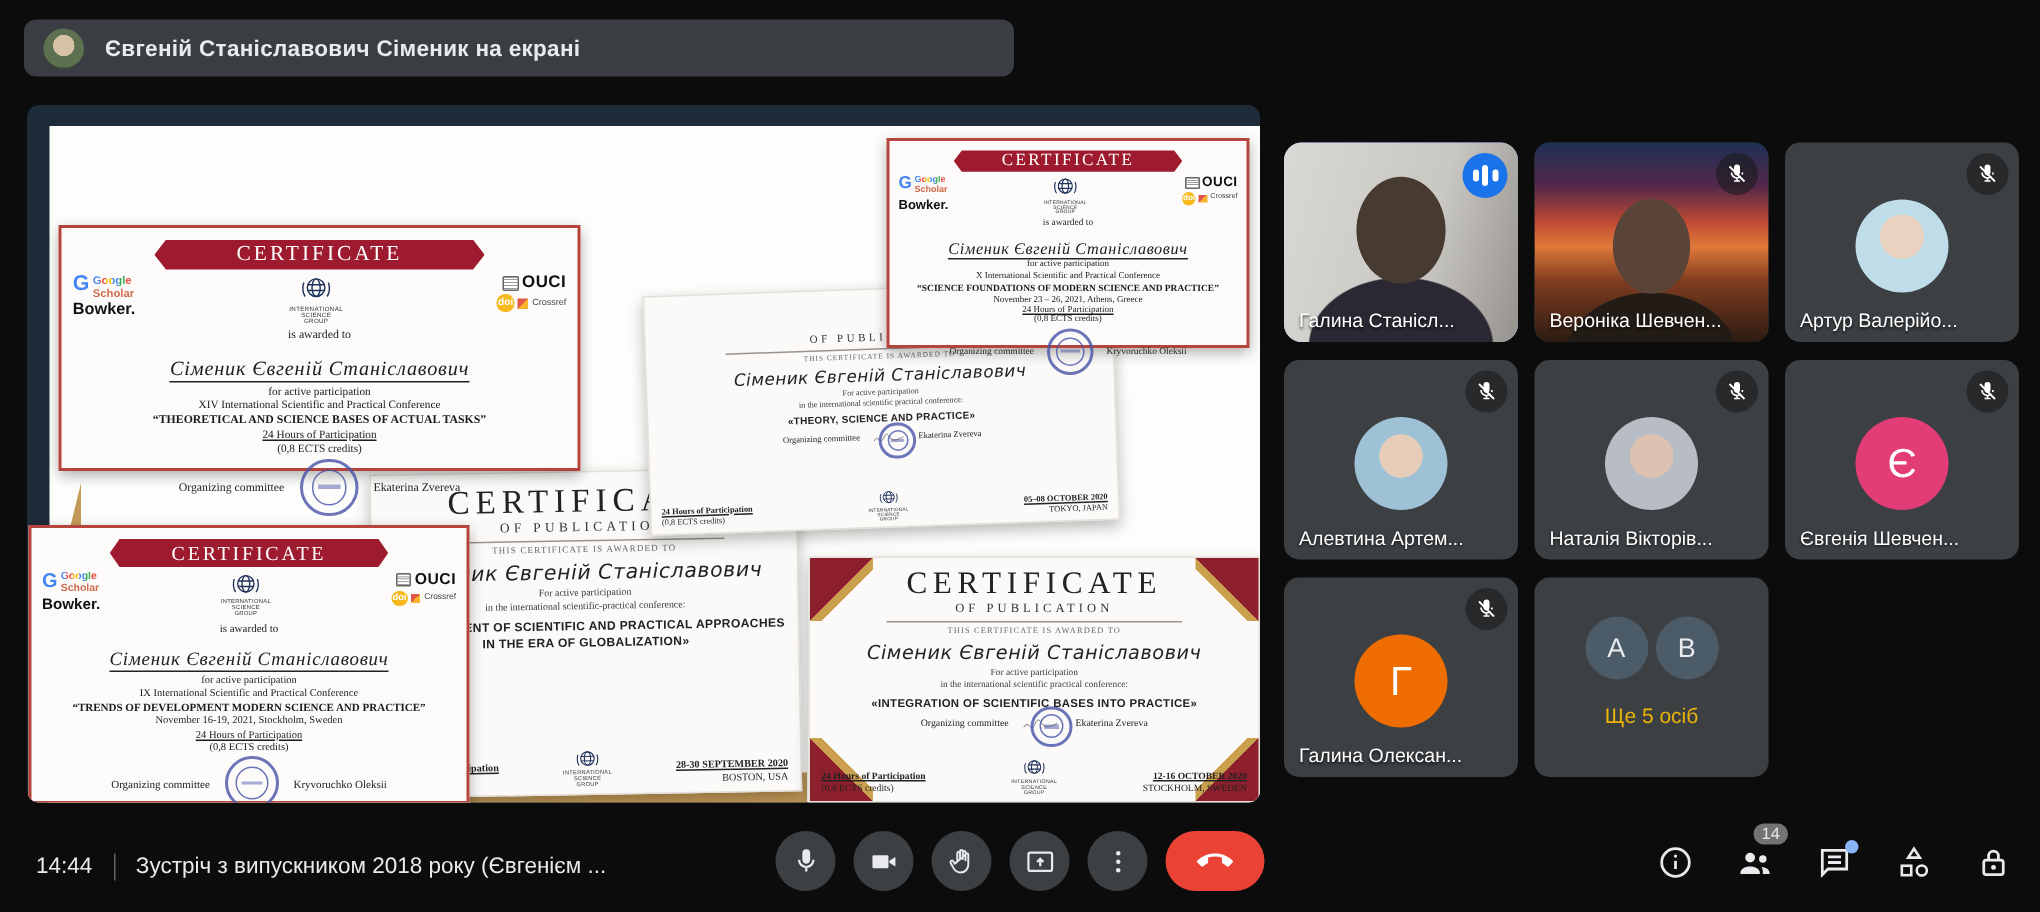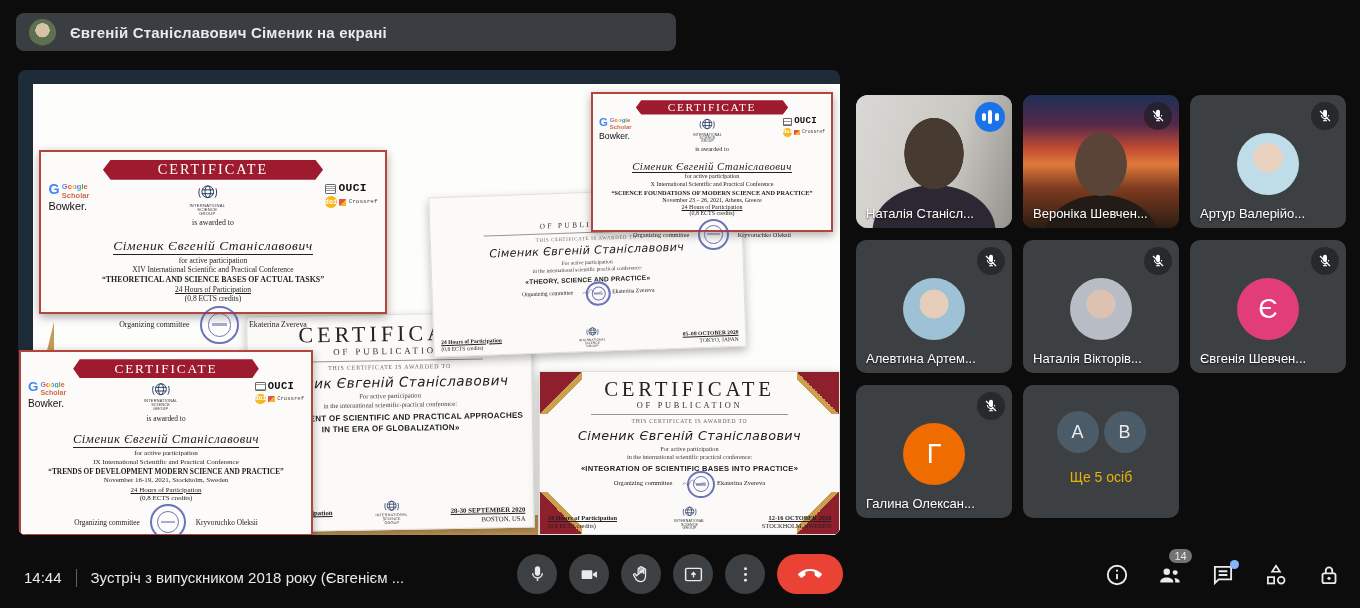--- a/index.html
+++ b/index.html
@@ -31,27 +31,27 @@
     clip-path:polygon(0 50%,3.5% 0,96.5% 0,100% 50%,96.5% 100%,3.5% 100%);}
   .c-logos{display:flex;justify-content:space-between;align-items:flex-start;padding:.3em 1em 0;}
   .gs{display:flex;flex-direction:column;align-items:flex-start;text-align:left;line-height:1.1;
     font-family:"Liberation Sans",sans-serif;}
   .gs-row{display:flex;gap:.3em;align-items:flex-start;}
   .gs-g{font-weight:bold;font-size:1.9em;line-height:.9;color:#4285F4;}
   .gs-word{font-weight:bold;font-size:1em;
     background:linear-gradient(90deg,#4285F4 0 17%,#EA4335 17% 34%,#FBBC05 34% 50%,#4285F4 50% 67%,#34A853 67% 84%,#EA4335 84% 100%);
     -webkit-background-clip:text;background-clip:text;color:transparent;}
   .gs-sch{font-weight:bold;font-size:1em;color:#cf6a4a;}
-  .gs-bow{font-weight:normal;font-size:1.45em;color:#111;margin-top:.15em;}
+  .gs-bow{font-weight:bold;font-size:1.45em;color:#111;margin-top:.15em;}
   .isgbox{display:flex;flex-direction:column;align-items:center;line-height:1;}
   .isgbox svg{width:3.4em;height:2.6em;}
   .isg-cap{font-family:"Liberation Sans",sans-serif;font-size:.55em;letter-spacing:.06em;color:#333;
     width:9em;text-align:center;margin-top:.2em;}
-  .rlogos{display:flex;flex-direction:column;gap:.25em;line-height:1;
-    font-family:Liberation Mono, monospace;}
+  .rlogos{display:flex;flex-direction:column;align-items:flex-end;gap:.25em;line-height:1;
+    font-family:Liberation Sans, sans-serif;}
   .ouci-row{display:flex;align-items:center;gap:.3em;}
   .ouci-ic{width:1.2em;height:1em;border:1px solid #666;border-radius:.15em;
     background:repeating-linear-gradient(#fff 0 .15em,#999 .15em .25em);}
   .ouci-t{font-weight:bold;font-size:1.5em;color:#101010;letter-spacing:.03em;}
   .doicr{display:flex;align-items:center;gap:.35em;}
   .doi-c{width:1.7em;height:1.7em;border-radius:50%;background:#f5b91e;color:#fff;font-weight:bold;
     font-size:.9em;display:flex;align-items:center;justify-content:center;}
   .cr-m{width:.9em;height:.9em;background:linear-gradient(135deg,#e2574c 0 50%,#f7b32b 50%);}
   .cr-t{font-size:.8em;color:#444;}
   .c-awd{font-size:1.05em;margin-top:.25em;}
@@ -422,21 +422,21 @@
 
   <div class="tiles">
 
     <div class="tile sel">
       <div class="vid v1"></div>
       <div class="speak">
           <i></i>
           <i></i>
           <i></i>
         </div>
-      <div class="nm">Наталія Станісл...</div>
+      <div class="nm">Галина Станісл...</div>
     </div>
 
     <div class="tile">
       <div class="vid v2"></div>
       <div class="mute">
         <svg viewBox="0 0 24 24">
             <path d="M12 13.5c1.66 0 3-1.34 3-3v-5a3 3 0 0 0-6 0v5c0 1.66 1.34 3 3 3z" fill="#fff"></path>
             <path d="M6.5 10.5a5.5 5.5 0 0 0 9.3 3.9M17.5 10.5c0 .7-.13 1.37-.37 2M12 16v3M9 19h6" stroke="#fff" stroke-width="1.6" fill="none"></path>
             <path d="M4.5 4.5l15 15" stroke="#fff" stroke-width="1.8"></path>
           </svg>

